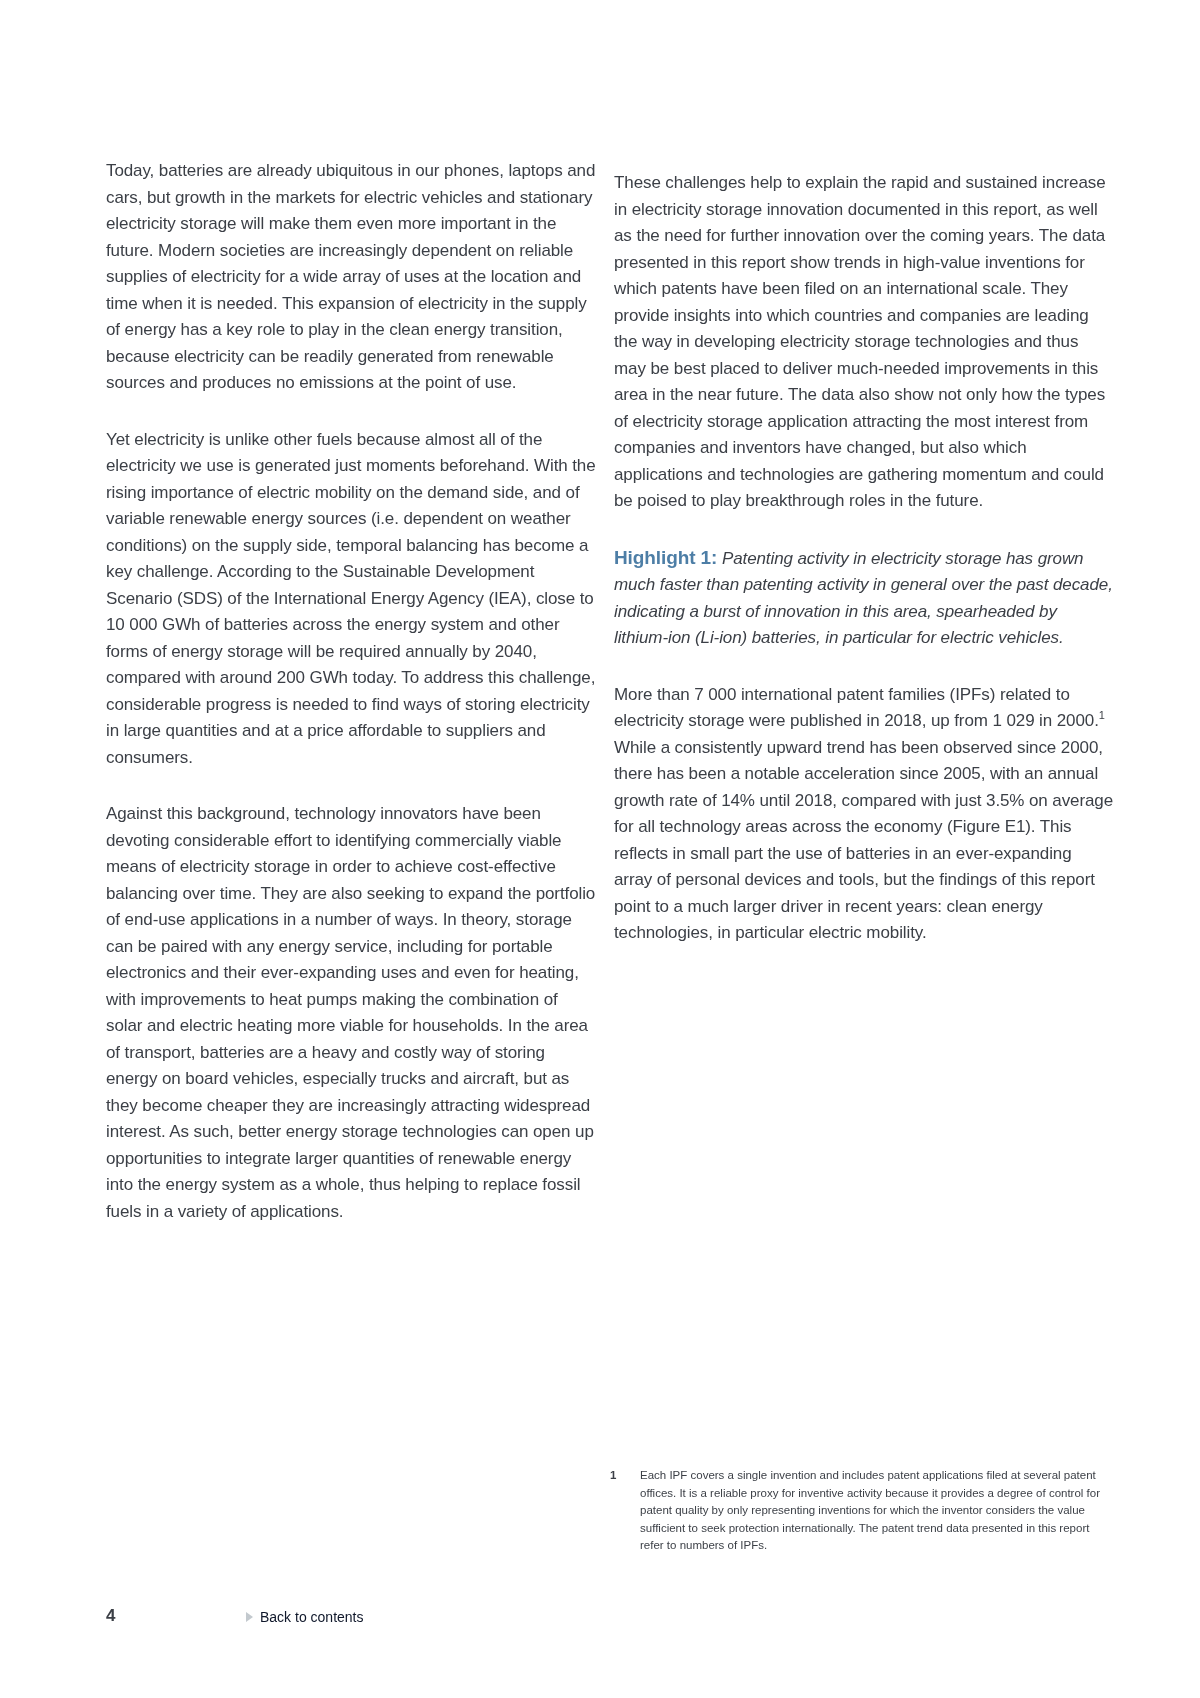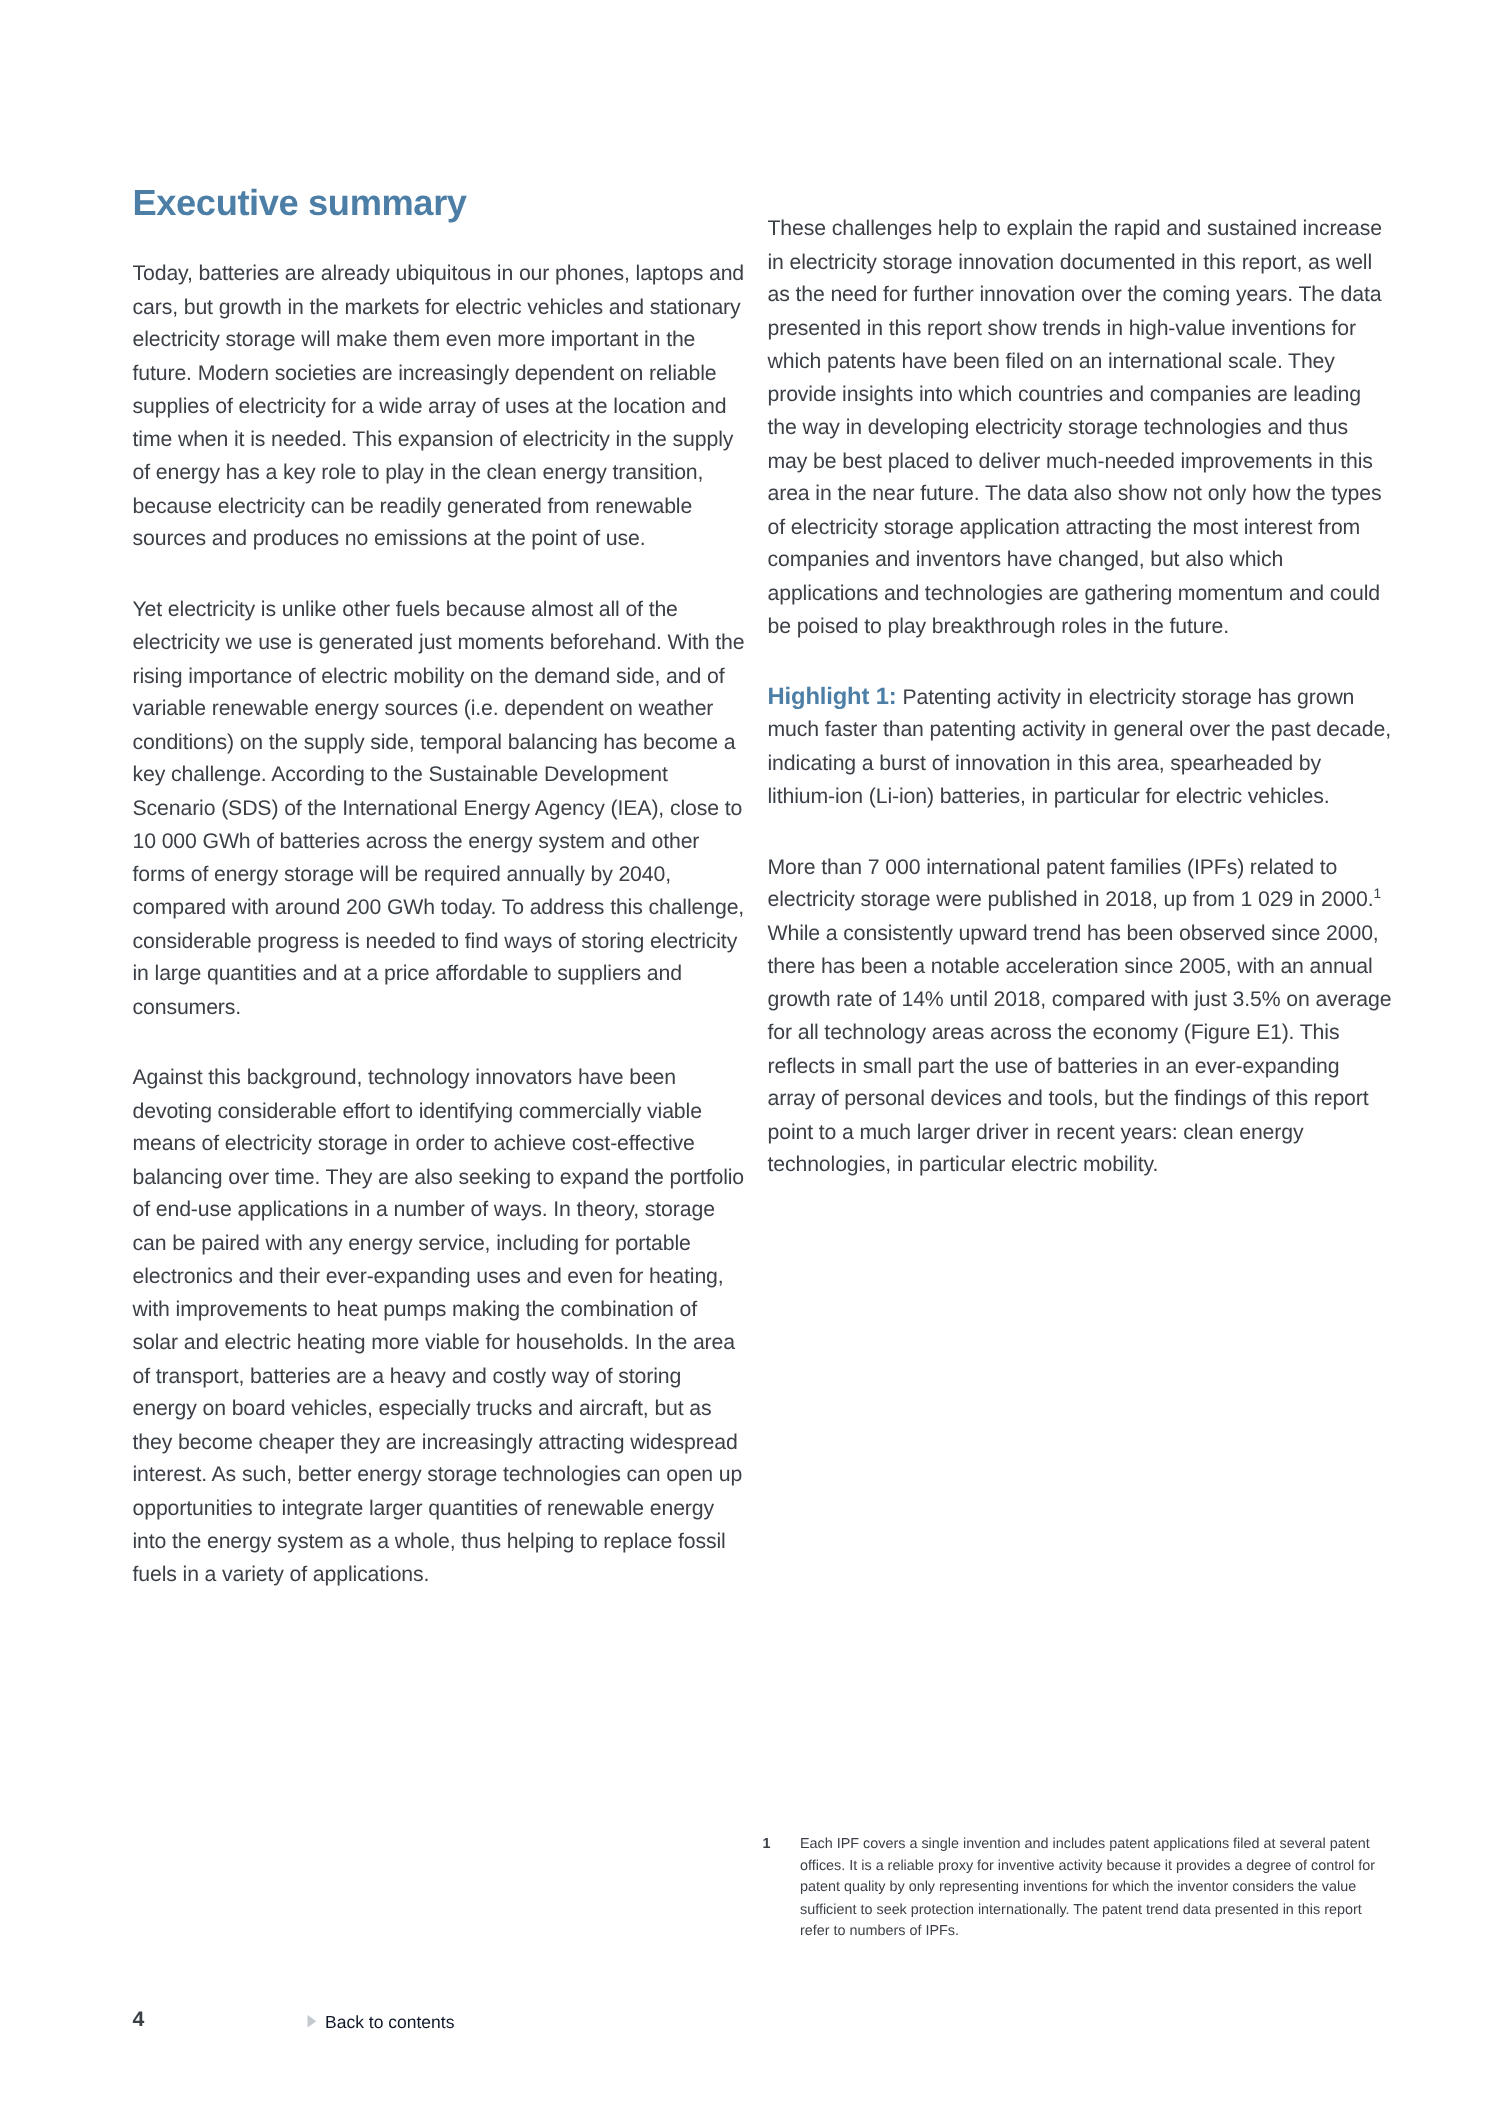--- a/index.html
+++ b/index.html
@@ -29,21 +29,21 @@
     margin: 0 0 26px 0;
     line-height: 34px;
   }
   p.body-para { margin: 12px 0 30px 0; }
   p.highlight-para { margin: 18px 0 30px 0; }
   .hl-label {
     color: #4d7ea6;
     font-weight: bold;
     font-size: 19px;
   }
-  .hl-text { }
+  .hl-text { font-style: italic; }
   sup.fn-ref {
     font-size: 11px;
     line-height: 0;
     vertical-align: super;
   }
   .footnote-block {
     position: absolute;
     left: 610px;
     top: 1467px;
     width: 500px;
@@ -84,21 +84,20 @@
     border-left: 7px solid #c3c9ce;
     display: inline-block;
   }
 </style>
 </head>
 <body>
 
 <div class="page">
 
   <section class="col col-left">
-    <h1 class="doc-title">Executive summary</h1>
     <p class="body-para">Today, batteries are already ubiquitous in our phones, laptops and cars, but growth in the markets for electric vehicles and stationary electricity storage will make them even more important in the future. Modern societies are increasingly dependent on reliable supplies of electricity for a wide array of uses at the location and time when it is needed. This expansion of electricity in the supply of energy has a key role to play in the clean energy transition, because electricity can be readily generated from renewable sources and produces no emissions at the point of use.</p>
     <p class="body-para">Yet electricity is unlike other fuels because almost all of the electricity we use is generated just moments beforehand. With the rising importance of electric mobility on the demand side, and of variable renewable energy sources (i.e. dependent on weather conditions) on the supply side, temporal balancing has become a key challenge. According to the Sustainable Development Scenario (SDS) of the International Energy Agency (IEA), close to 10&nbsp;000 GWh of batteries across the energy system and other forms of energy storage will be required annually by 2040, compared with around 200 GWh today. To address this challenge, considerable progress is needed to find ways of storing electricity in large quantities and at a price affordable to suppliers and consumers.</p>
     <p class="body-para">Against this background, technology innovators have been devoting considerable effort to identifying commercially viable means of electricity storage in order to achieve cost-effective balancing over time. They are also seeking to expand the portfolio of end-use applications in a number of ways. In theory, storage can be paired with any energy service, including for portable electronics and their ever-expanding uses and even for heating, with improvements to heat pumps making the combination of solar and electric heating more viable for households. In the area of transport, batteries are a heavy and costly way of storing energy on board vehicles, especially trucks and aircraft, but as they become cheaper they are increasingly attracting widespread interest. As such, better energy storage technologies can open up opportunities to integrate larger quantities of renewable energy into the energy system as a whole, thus helping to replace fossil fuels in a variety of applications.</p>
   </section>
 
   <section class="col col-right">
     <p class="body-para">These challenges help to explain the rapid and sustained increase in electricity storage innovation documented in this report, as well as the need for further innovation over the coming years. The data presented in this report show trends in high-value inventions for which patents have been filed on an international scale. They provide insights into which countries and companies are leading the way in developing electricity storage technologies and thus may be best placed to deliver much-needed improvements in this area in the near future. The data also show not only how the types of electricity storage application attracting the most interest from companies and inventors have changed, but also which applications and technologies are gathering momentum and could be poised to play breakthrough roles in the future.</p>
 
     <p class="highlight-para"><span class="hl-label">Highlight 1:</span> <span class="hl-text">Patenting activity in electricity storage has grown much faster than patenting activity in general over the past decade, indicating a burst of innovation in this area, spearheaded by lithium-ion (Li-ion) batteries, in particular for electric vehicles.</span></p>
 

